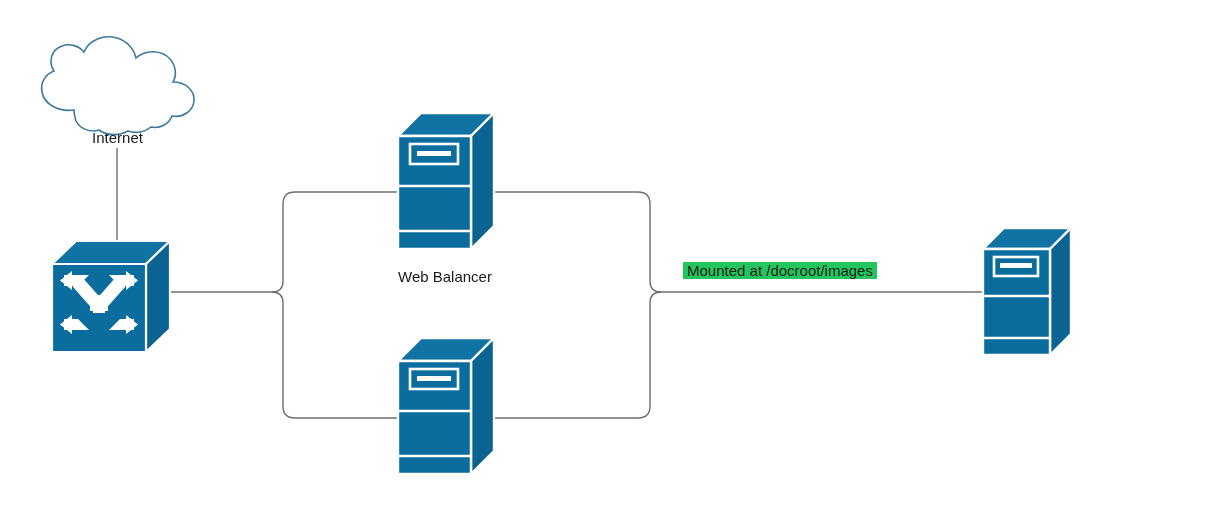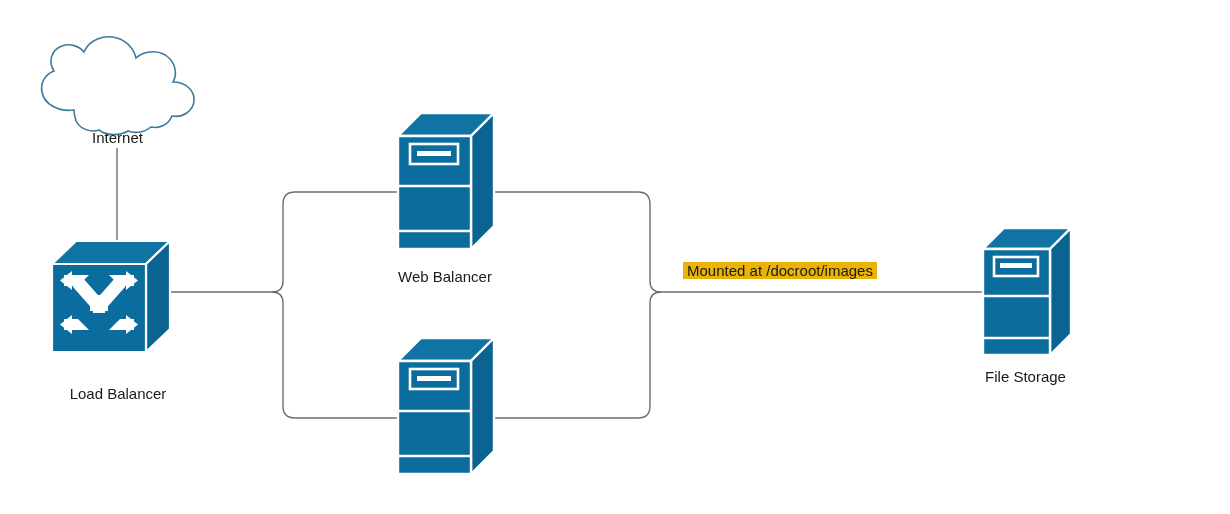--- a/index.html
+++ b/index.html
@@ -32,21 +32,21 @@
     white-space: nowrap;
     text-align: center;
     line-height: 18px;
   }
   .edge-label {
     position: absolute;
     font-family: "Liberation Sans", sans-serif;
     font-size: 15px;
     color: #1a1a1a;
     white-space: nowrap;
-    background: #eab308;
+    background: #22c55e;
     padding: 0 4px;
   }
   .lbl-internet   { left: 45px;  top: 129px; width: 145px; }
   .lbl-loadbal    { left: 28px;  top: 385px; width: 180px; }
   .lbl-webservers { left: 360px; top: 268px; width: 170px; }
   .lbl-filestore  { left: 948px; top: 368px; width: 155px; }
   .lbl-mounted    { left: 683px; top: 262px; }
 </style>
 </head>
 <body>
@@ -156,21 +156,19 @@
         <line stroke="#ffffff" stroke-width="2.6" x1="983" y1="338" x2="1050" y2="338"></line>
         <rect fill="none" stroke="#ffffff" stroke-width="2.6" x="994" y="257" width="44" height="19"></rect>
         <rect fill="#ffffff" x="1000" y="263" width="32" height="5"></rect>
       </g>
     </g>
 
   </svg>
 
   <div class="node-label lbl-internet">Internet</div>
 
-  <div class="node-label lbl-loadbal">Load Balancer</div>
 
   <div class="node-label lbl-webservers">Web Balancer</div>
 
-  <div class="node-label lbl-filestore">File Storage</div>
 
   <div class="edge-label lbl-mounted">Mounted at /docroot/images</div>
 
 </div>
 
 </body></html>

